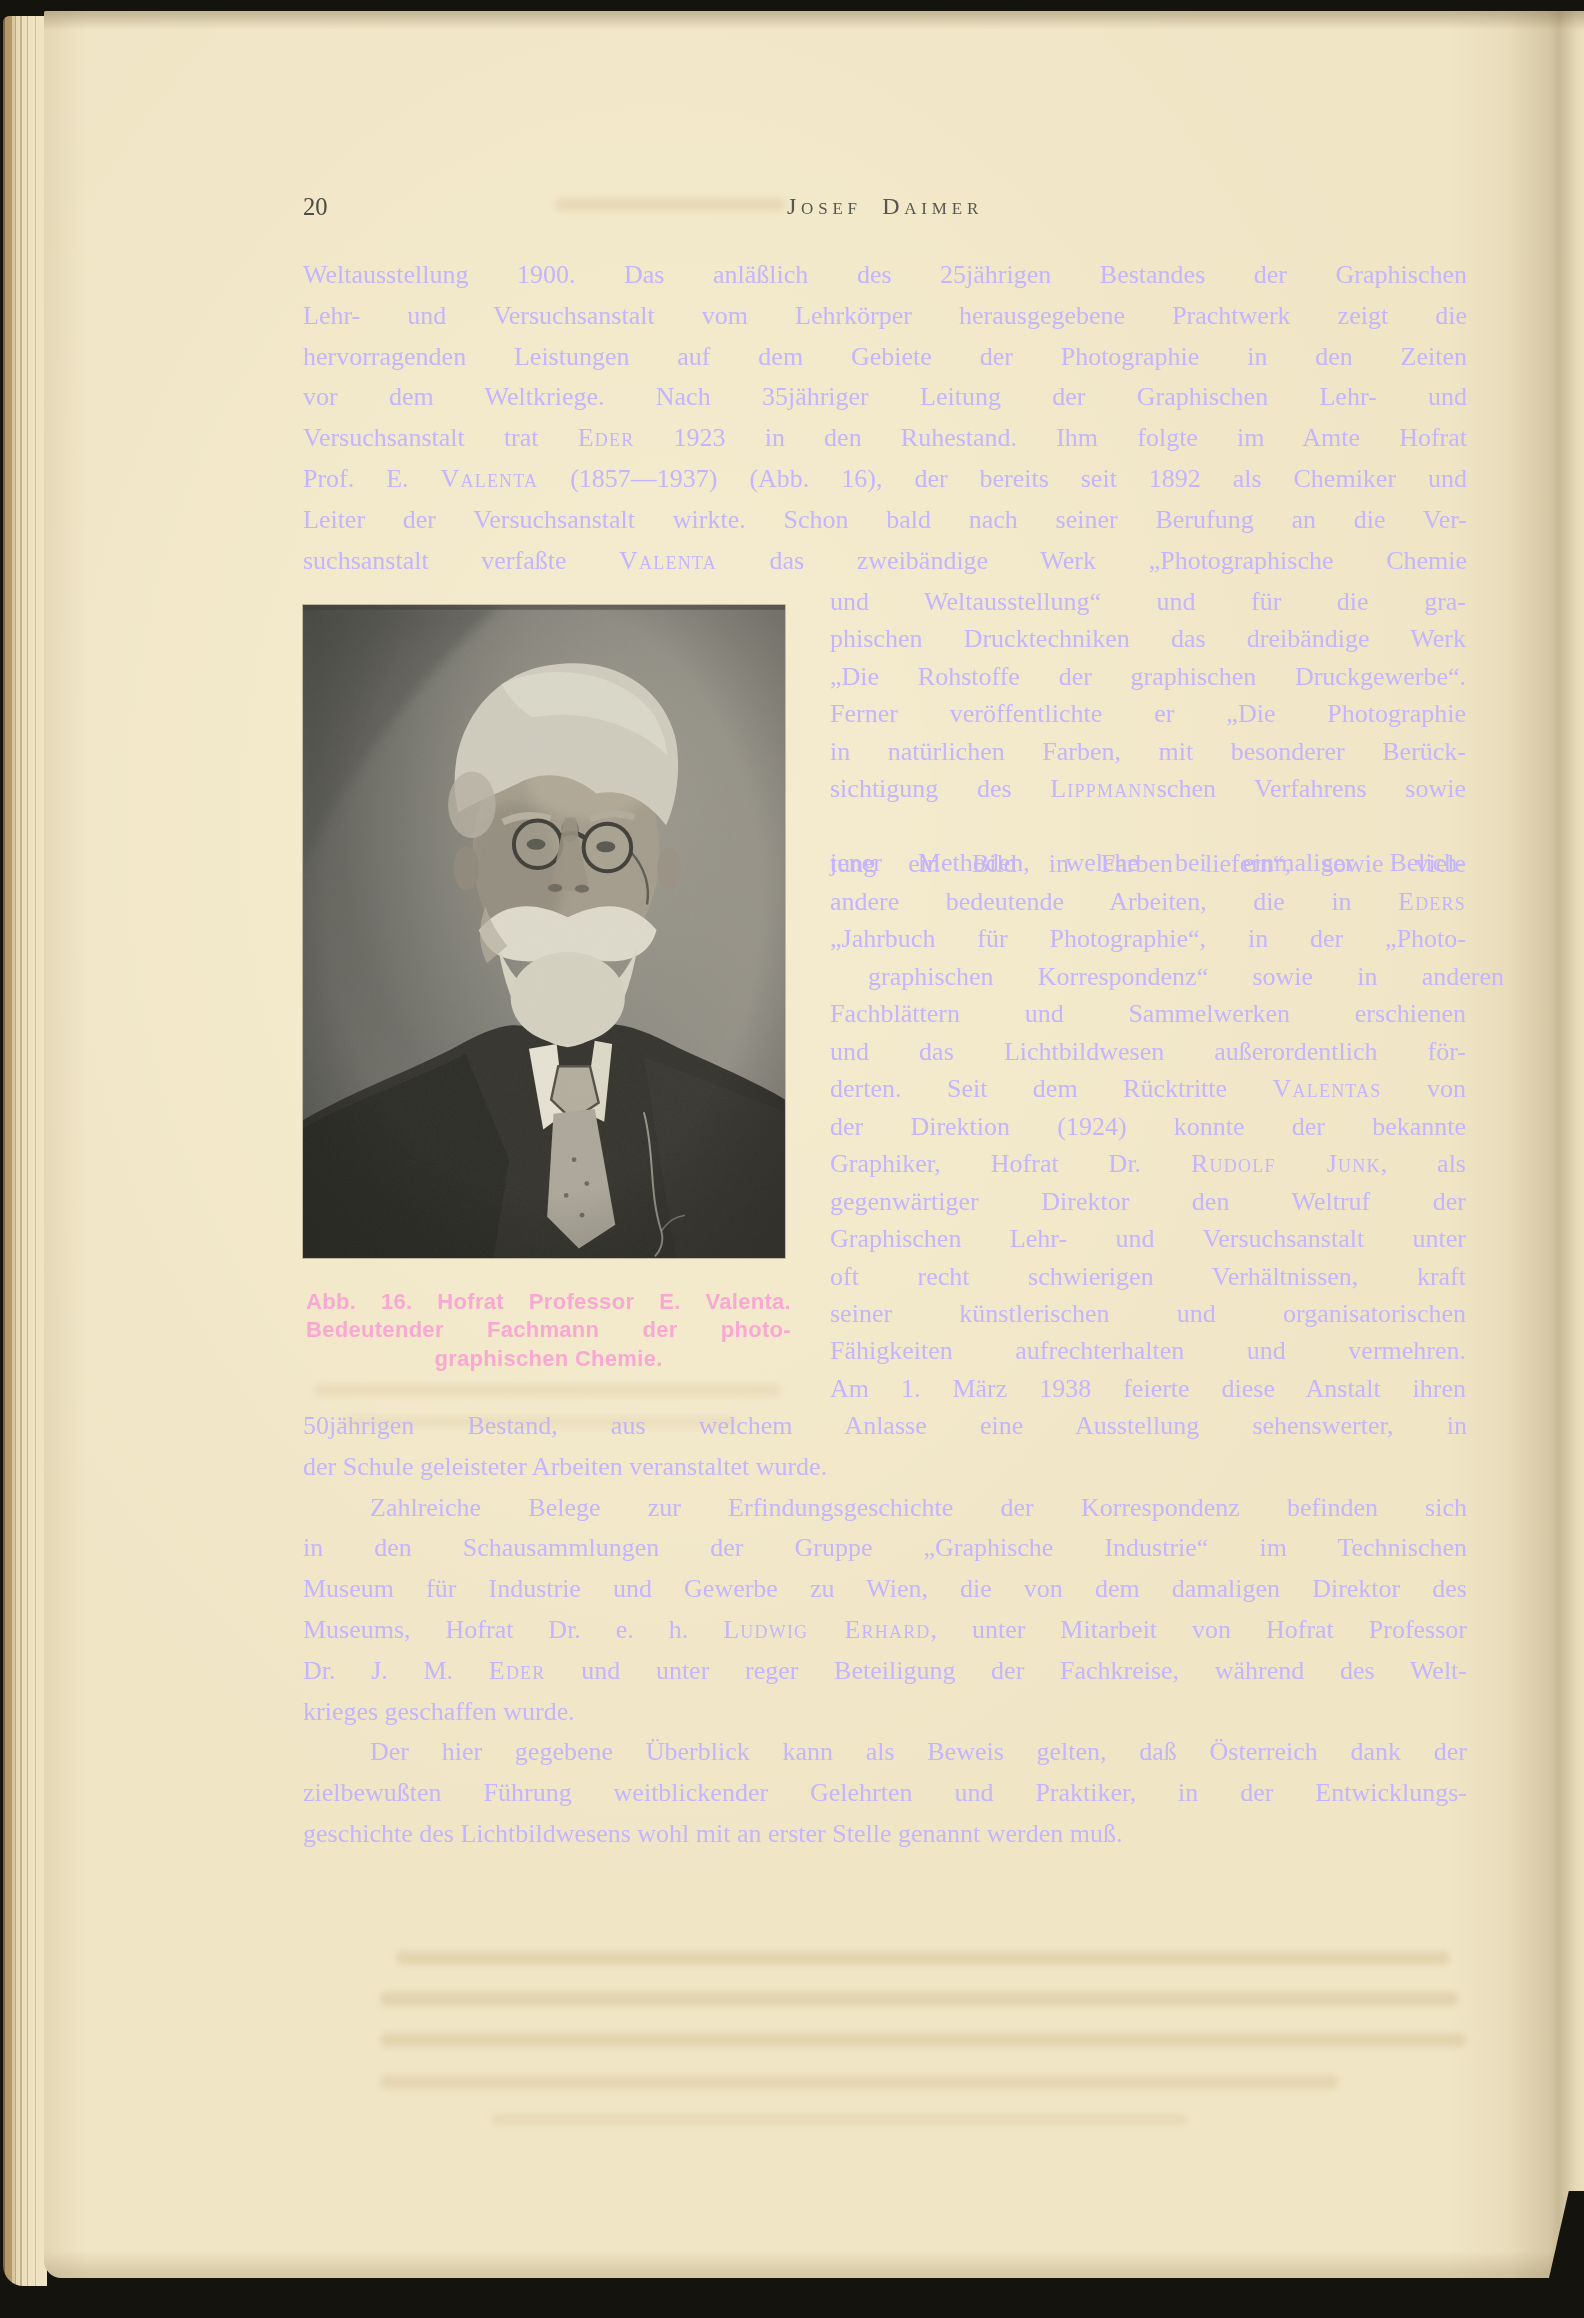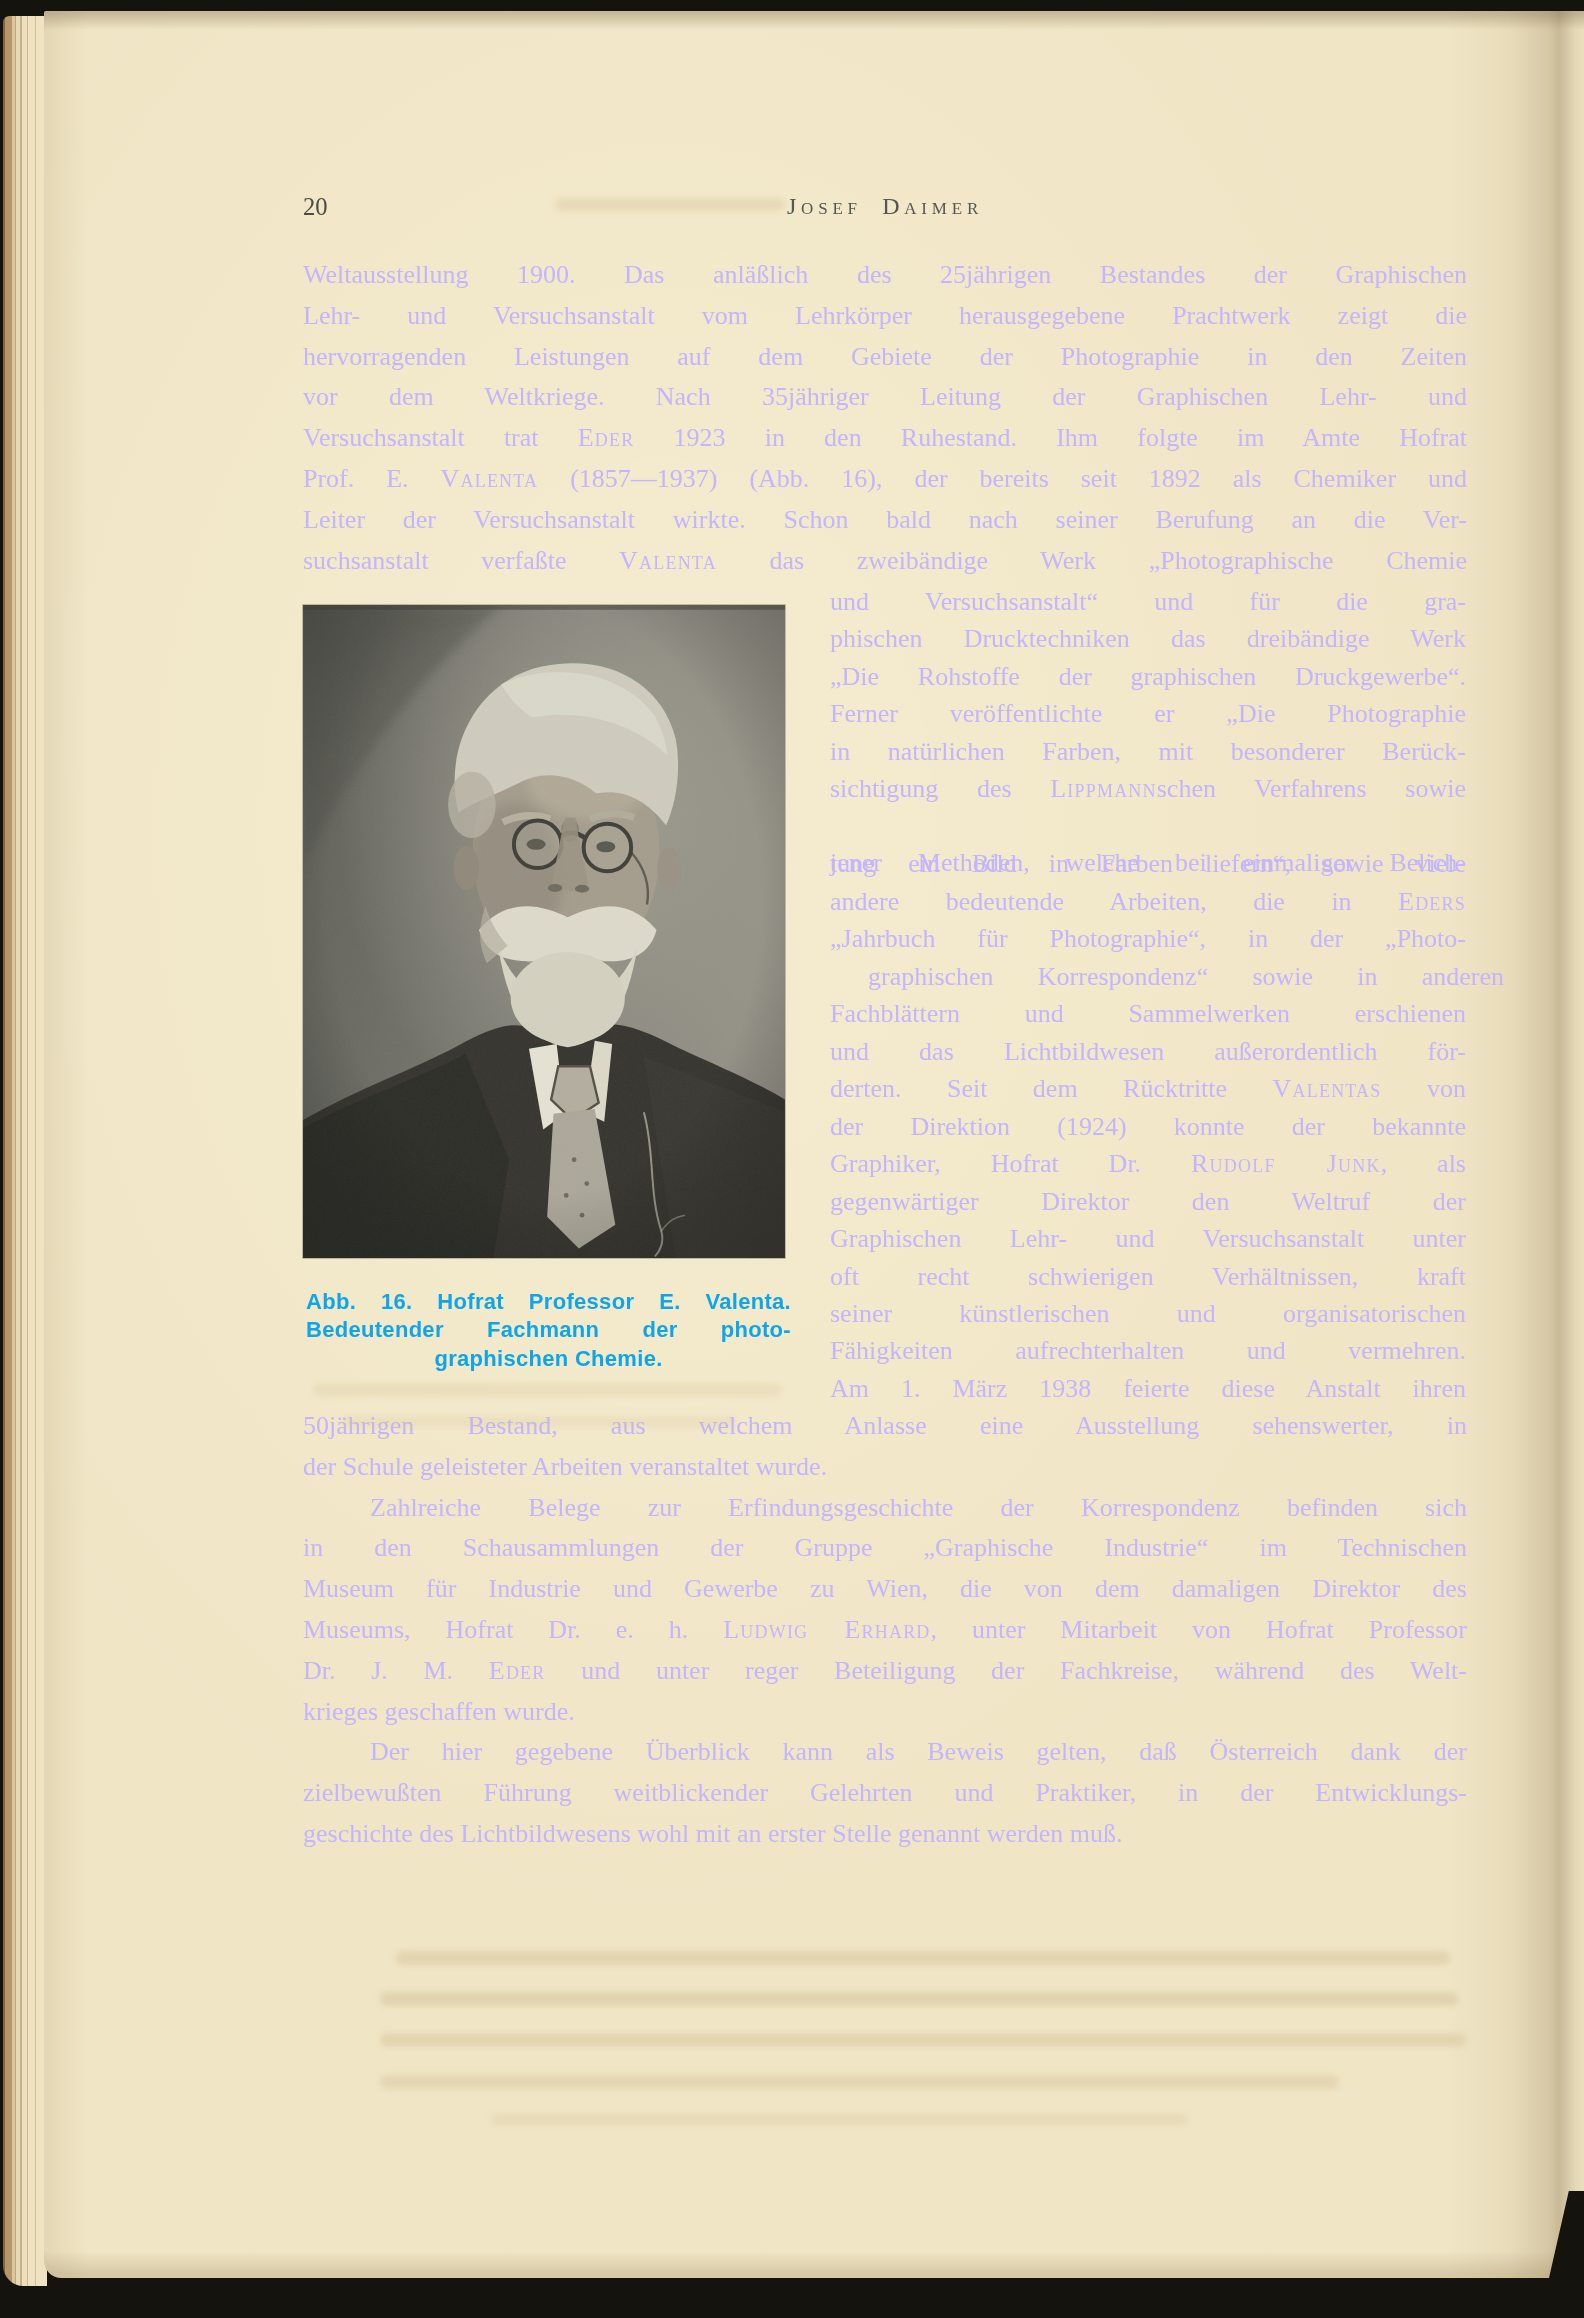--- a/index.html
+++ b/index.html
@@ -34,21 +34,21 @@
   .bline.pend{text-align-last:left;}
   .bline.pind{text-indent:67px;}
   .sc{font-variant-caps:small-caps;letter-spacing:1.2px;}
   
   .photo{position:absolute;left:303px;top:605px;width:482px;height:653px;background:#6f6e66;
     box-shadow:0 0 0 0.8px rgba(60,55,40,0.35);}
   .photo svg{display:block;}
   
   .cap{position:absolute;left:306px;width:485px;height:28.5px;line-height:28.5px;
     font-family:"Liberation Sans","DejaVu Sans",sans-serif;font-weight:bold;font-size:22px;
-    color:#0ea5e9;letter-spacing:0.3px;}
+    color:#f9a8d4;letter-spacing:0.3px;}
   .cap.j{text-align:justify;text-align-last:justify;}
   .cap.c{text-align:center;}
   
   .ghost{position:absolute;background:#cbb488;filter:blur(3.2px);border-radius:6.3px;}
 </style>
 </head>
 <body>
 
 <div class="canvas">
 
@@ -61,21 +61,21 @@
 
   <div>
       <div class="bline" style="left: 303px; top: 254px; width: 1164px;"><span>Weltausstellung 1900. Das anläßlich des 25jährigen Bestandes der Graphischen</span></div>
       <div class="bline" style="left: 303px; top: 295px; width: 1164px;"><span>Lehr- und Versuchsanstalt vom Lehrkörper herausgegebene Prachtwerk zeigt die</span></div>
       <div class="bline" style="left: 303px; top: 336px; width: 1164px;"><span>hervorragenden Leistungen auf dem Gebiete der Photographie in den Zeiten</span></div>
       <div class="bline" style="left: 303px; top: 376px; width: 1164px;"><span>vor dem Weltkriege. Nach 35jähriger Leitung der Graphischen Lehr- und</span></div>
       <div class="bline" style="left: 303px; top: 417px; width: 1164px;"><span>Versuchsanstalt trat </span><span class="sc">Eder</span><span> 1923 in den Ruhestand. Ihm folgte im Amte Hofrat</span></div>
       <div class="bline" style="left: 303px; top: 458px; width: 1164px;"><span>Prof. E. </span><span class="sc">Valenta</span><span> (1857—1937) (Abb. 16), der bereits seit 1892 als Chemiker und</span></div>
       <div class="bline" style="left: 303px; top: 499px; width: 1164px;"><span>Leiter der Versuchsanstalt wirkte. Schon bald nach seiner Berufung an die Ver-</span></div>
       <div class="bline" style="left: 303px; top: 540px; width: 1164px;"><span>suchsanstalt verfaßte </span><span class="sc">Valenta</span><span> das zweibändige Werk „Photographische Chemie</span></div>
-      <div class="bline" style="left: 830px; top: 581px; width: 636px;"><span>und Versuchsanstalt“ und für die gra-</span></div>
+      <div class="bline" style="left: 830px; top: 581px; width: 636px;"><span>und Weltausstellung“ und für die gra-</span></div>
       <div class="bline" style="left: 830px; top: 618px; width: 636px;"><span>phischen Drucktechniken das dreibändige Werk</span></div>
       <div class="bline" style="left: 830px; top: 656px; width: 636px;"><span>„Die Rohstoffe der graphischen Druckgewerbe“.</span></div>
       <div class="bline" style="left: 830px; top: 693px; width: 636px;"><span>Ferner veröffentlichte er „Die Photographie</span></div>
       <div class="bline" style="left: 830px; top: 731px; width: 636px;"><span>in natürlichen Farben, mit besonderer Berück-</span></div>
       <div class="bline" style="left: 830px; top: 768px; width: 636px;"><span>sichtigung des </span><span class="sc">Lippmann</span><span>schen Verfahrens sowie</span></div>
       <div class="bline" style="left: 830px; top: 842px; width: 636px;"><span>jener Methoden, welche bei einmaliger Belich-</span></div>
       <div class="bline" style="left: 830px; top: 843px; width: 636px;"><span>tung ein Bild in Farben liefern“, sowie viele</span></div>
       <div class="bline" style="left: 830px; top: 881px; width: 636px;"><span>andere bedeutende Arbeiten, die in </span><span class="sc">Eders</span></div>
       <div class="bline" style="left: 830px; top: 918px; width: 636px;"><span>„Jahrbuch für Photographie“, in der „Photo-</span></div>
       <div class="bline" style="left: 868px; top: 956px; width: 636px;"><span>graphischen Korrespondenz“ sowie in anderen</span></div>

